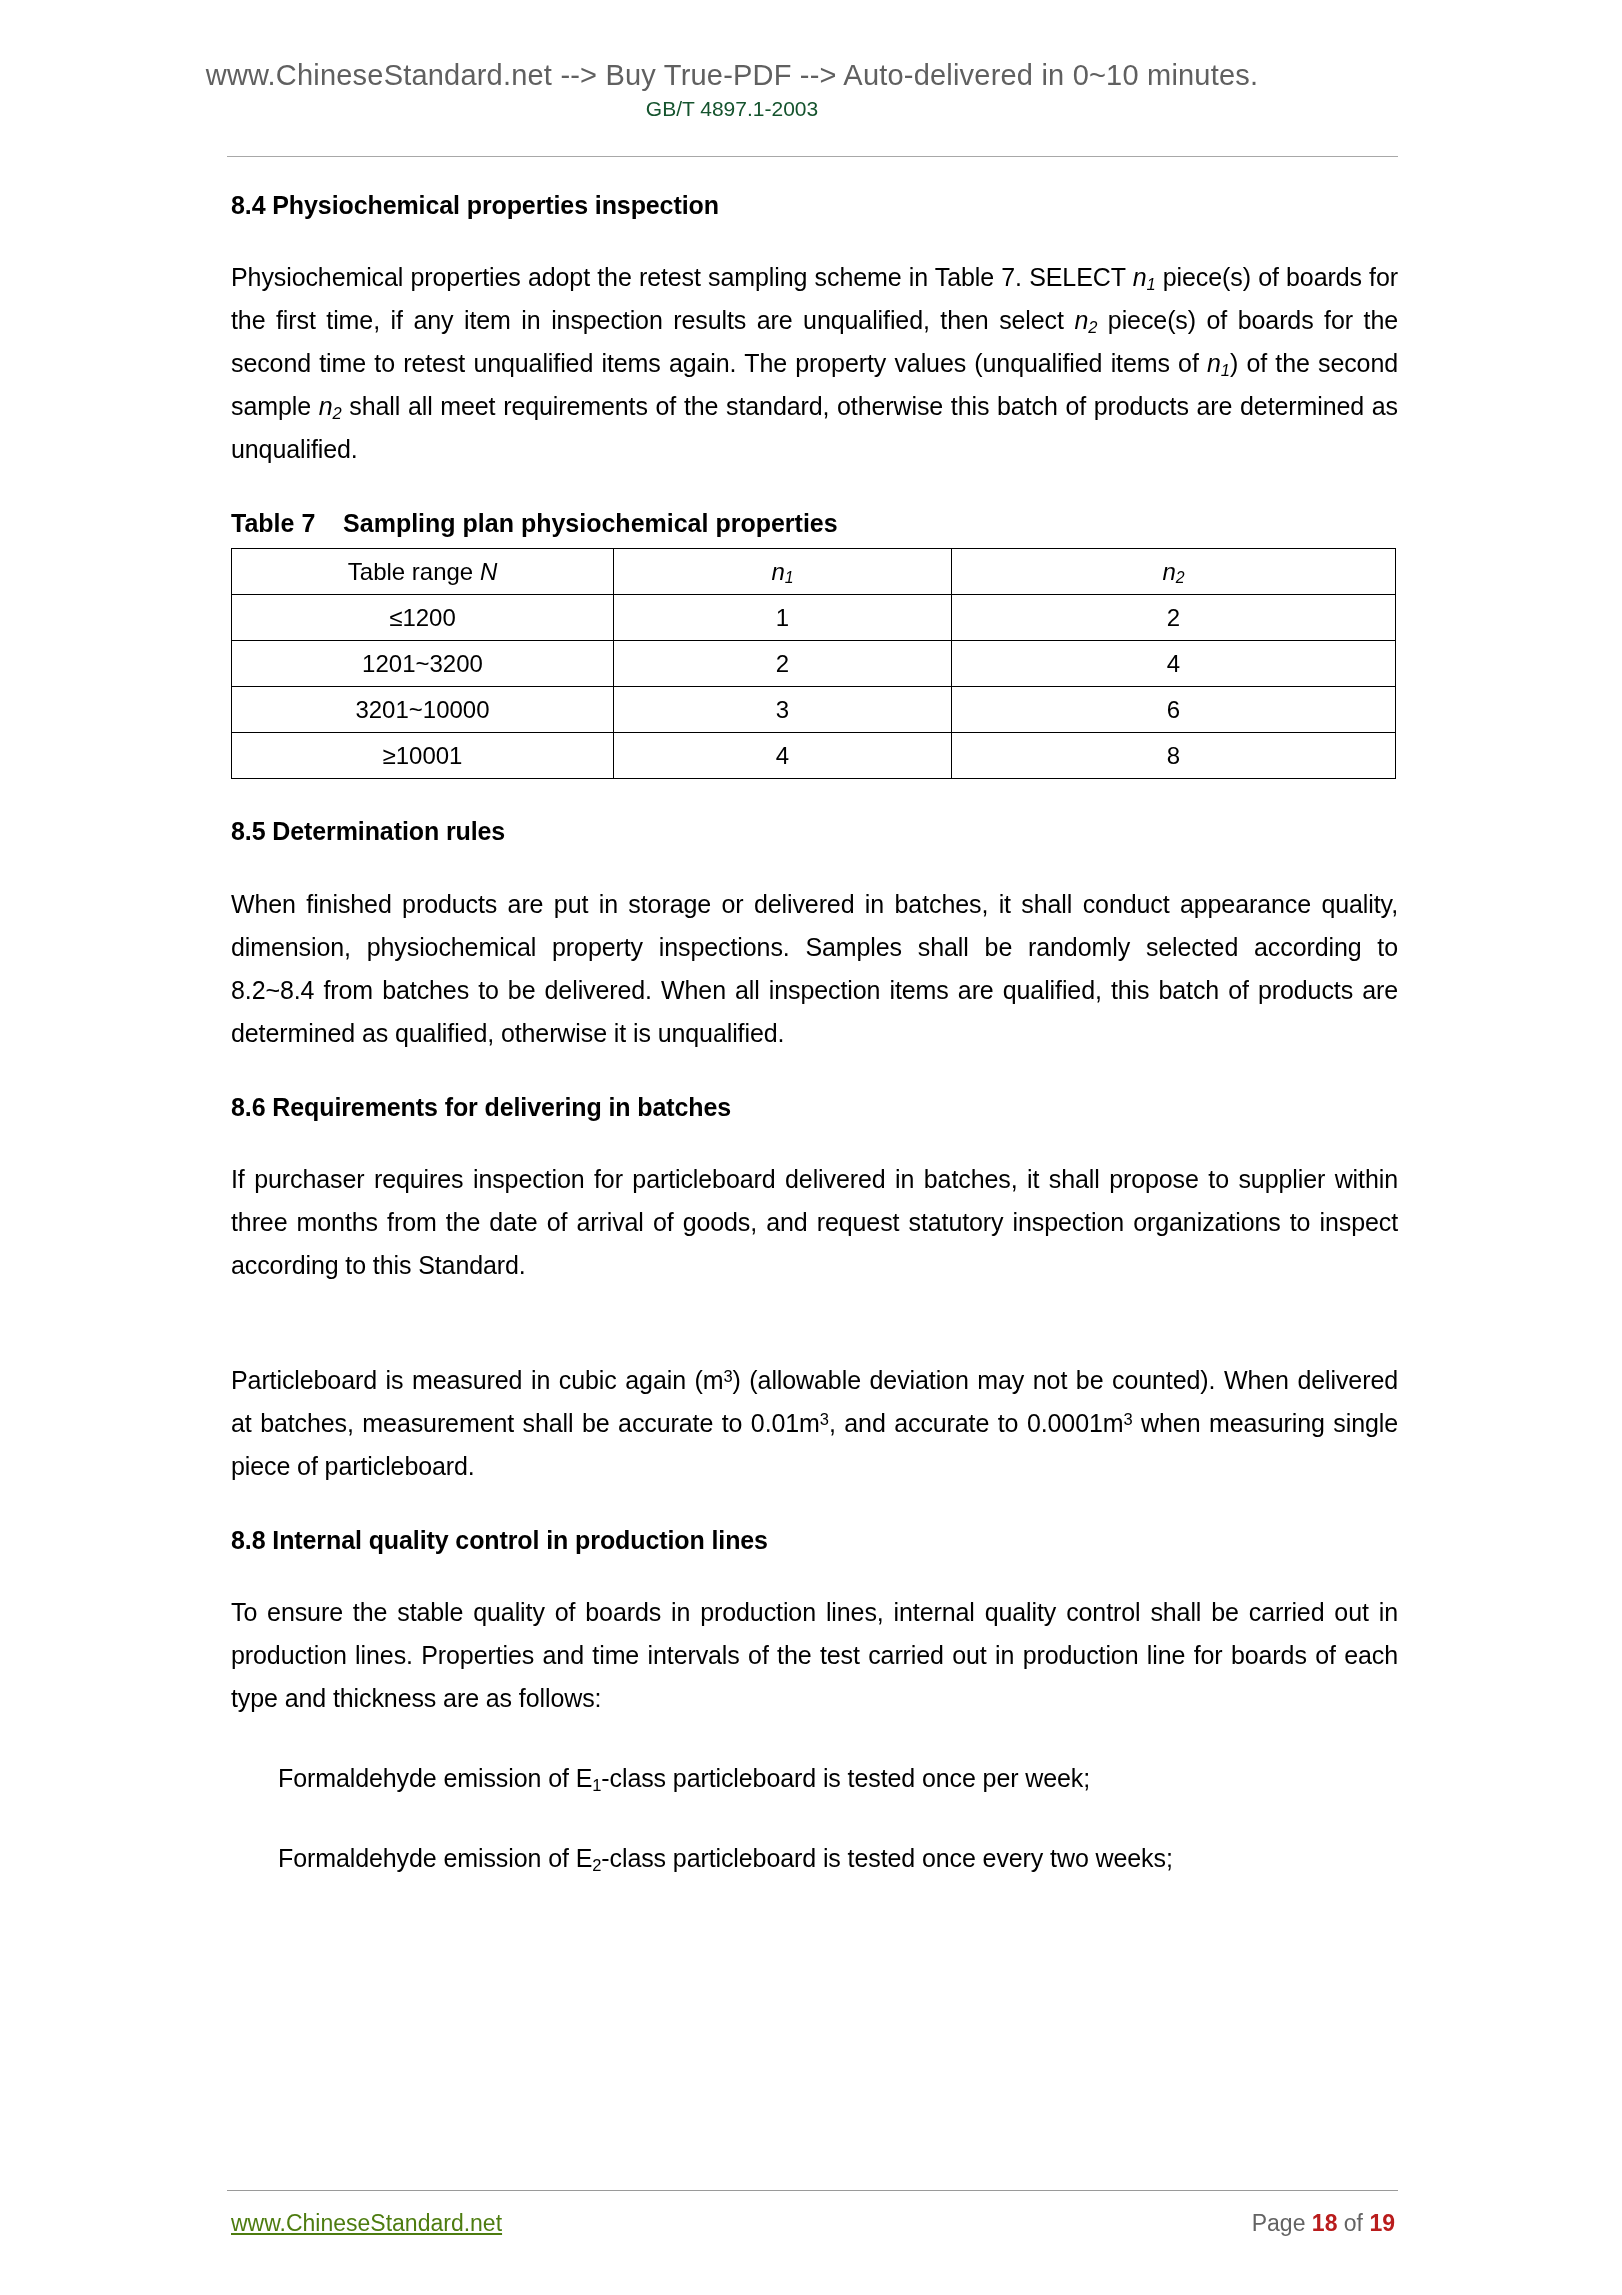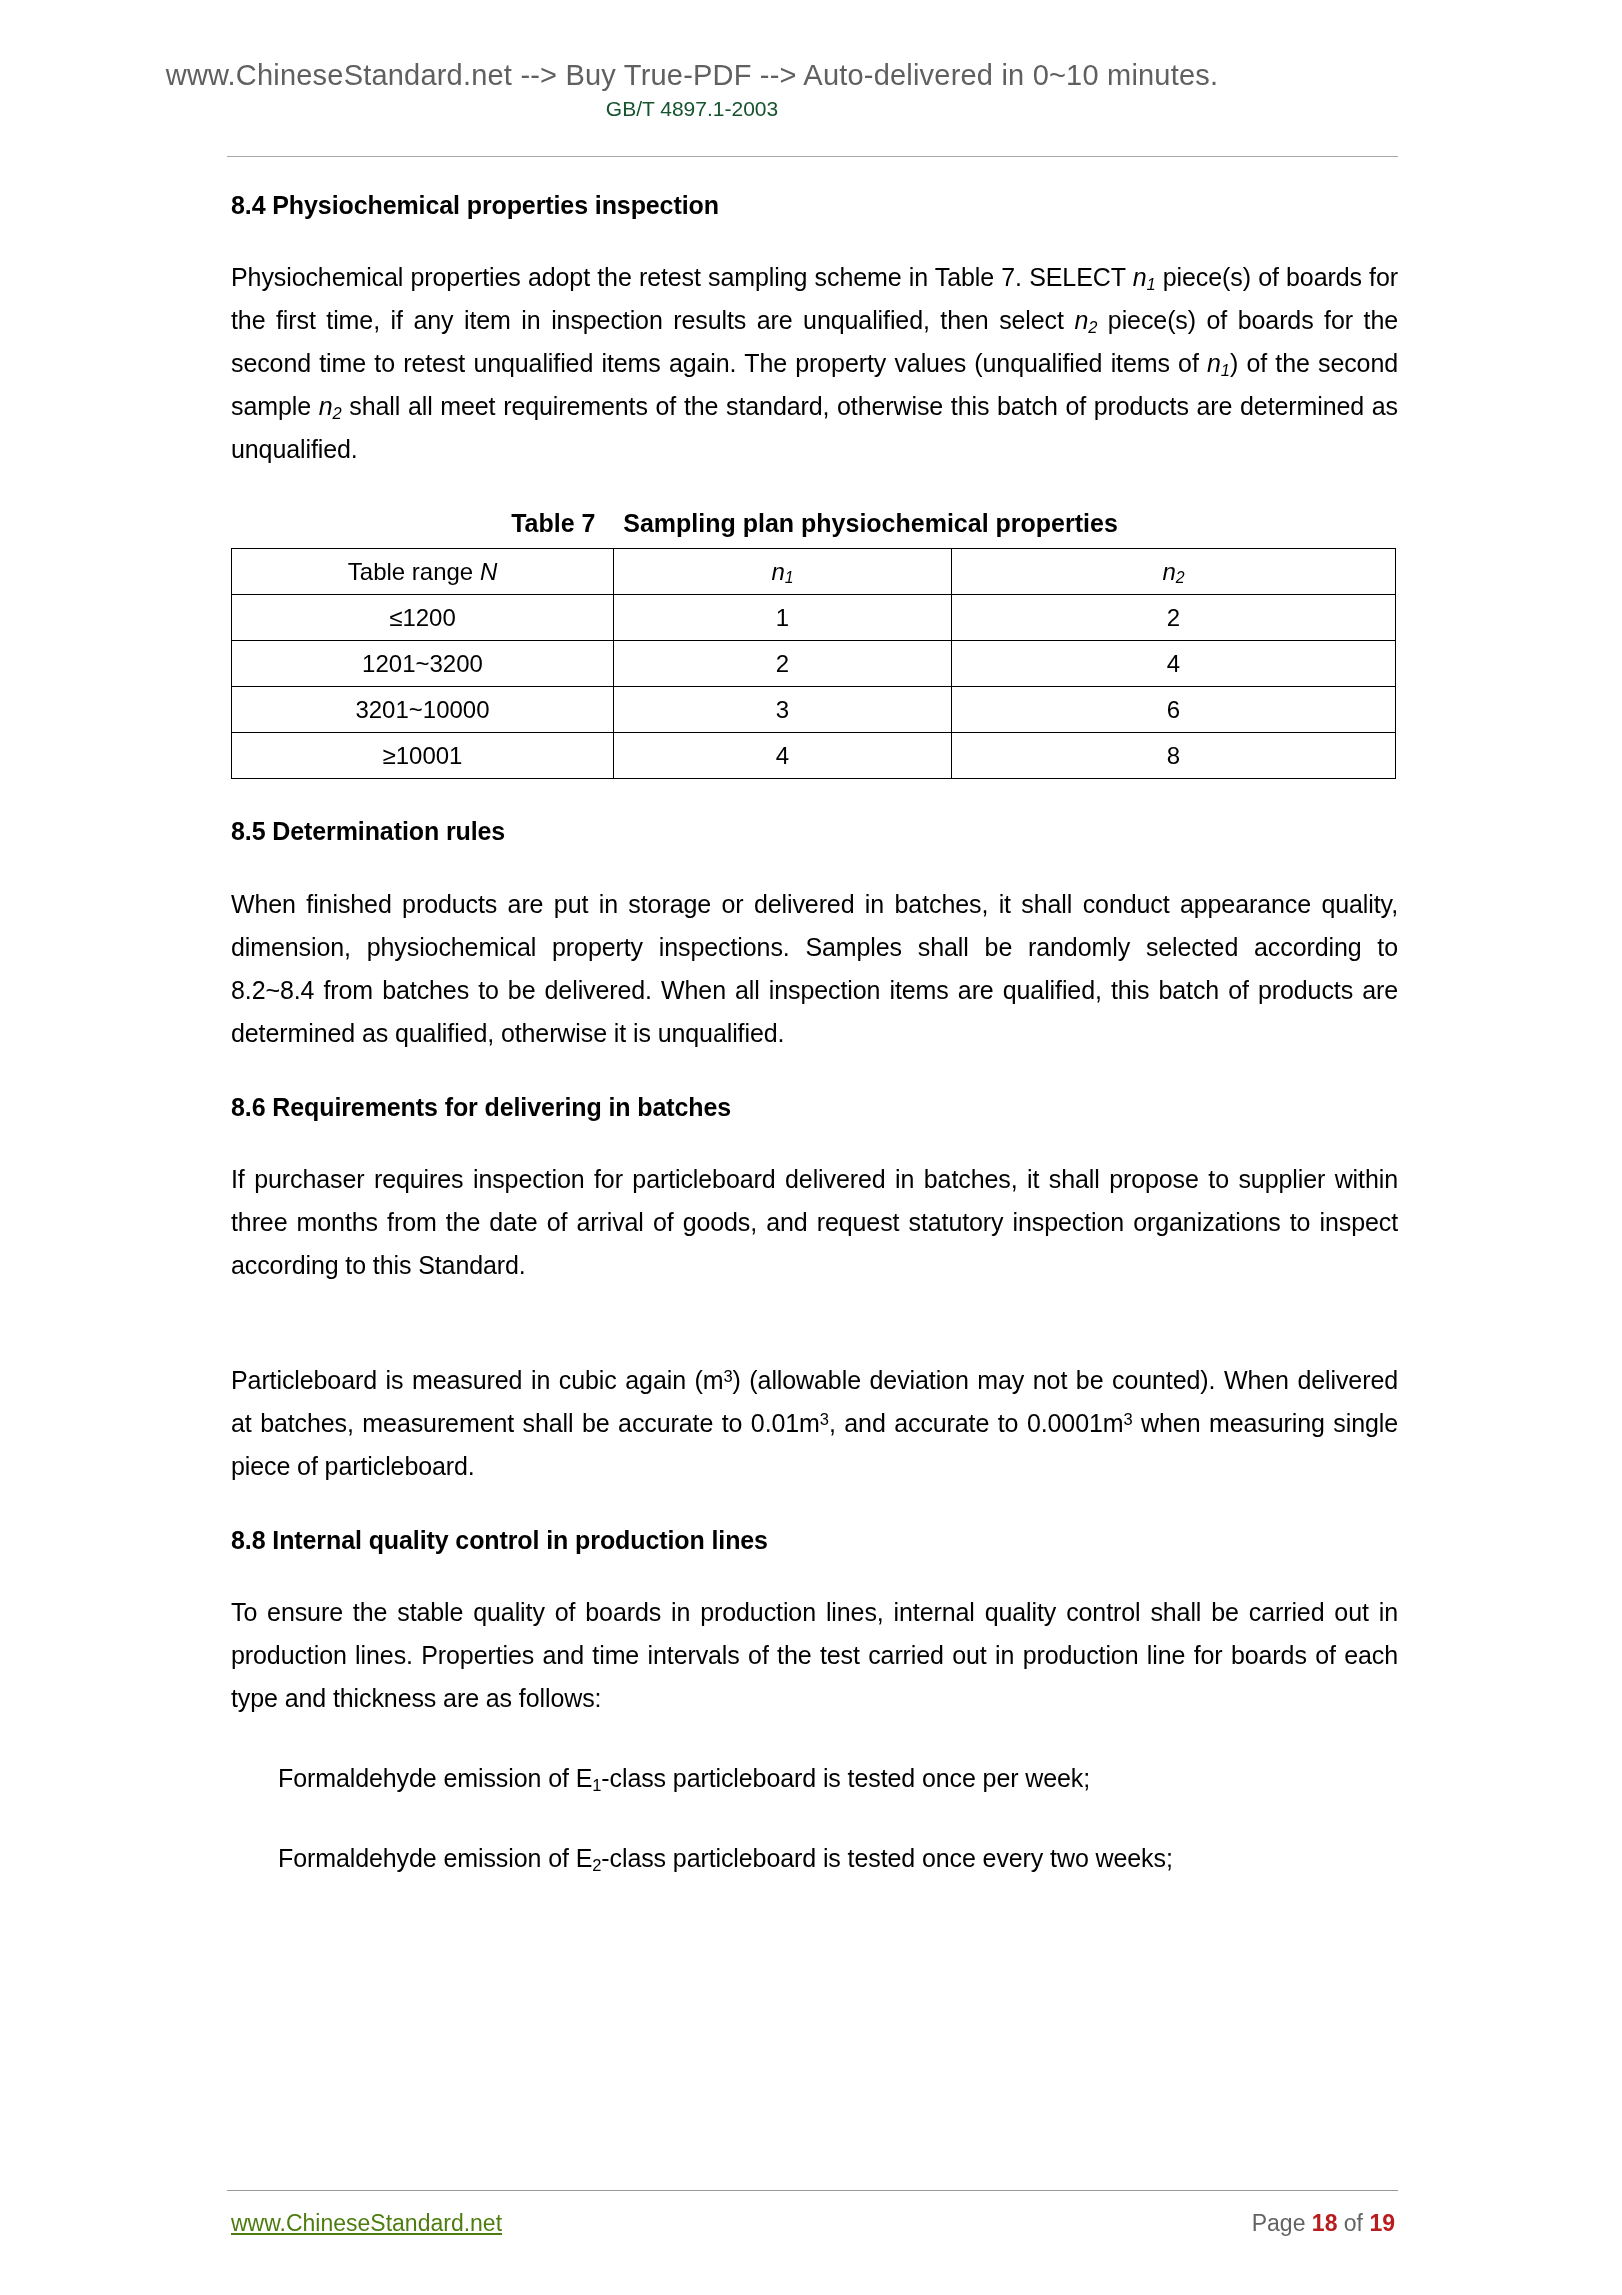--- a/index.html
+++ b/index.html
@@ -20,20 +20,21 @@
     overflow: hidden;
   }
 
   
   .header-zone {
     position: absolute;
     left: 0;
     top: 60px;
     width: 1384px;
     text-align: center;
+    padding-left: 40px;
   }
   .header-promo {
     font-size: 29px;
     color: #606060;
     letter-spacing: 0.2px;
     line-height: 1.1;
     white-space: nowrap;
   }
   .header-standard {
     margin-top: 5px;
@@ -80,21 +81,21 @@
 
   .gap-after-head { height: 35px; }
   .gap-after-para { height: 37px; }
 
   i.var { font-style: italic; }
   sub { font-size: 0.66em; vertical-align: -0.22em; line-height: 0; }
   sup { font-size: 0.66em; vertical-align: 0.45em; line-height: 0; }
 
   
   .table-title {
-    text-align: center;
+    text-align: left;
     font-size: 25px;
     font-weight: bold;
     margin: 0;
     line-height: 1.2;
     padding-bottom: 10px;
   }
   table.t7 {
     border-collapse: collapse;
     width: 1164px;
     table-layout: fixed;

